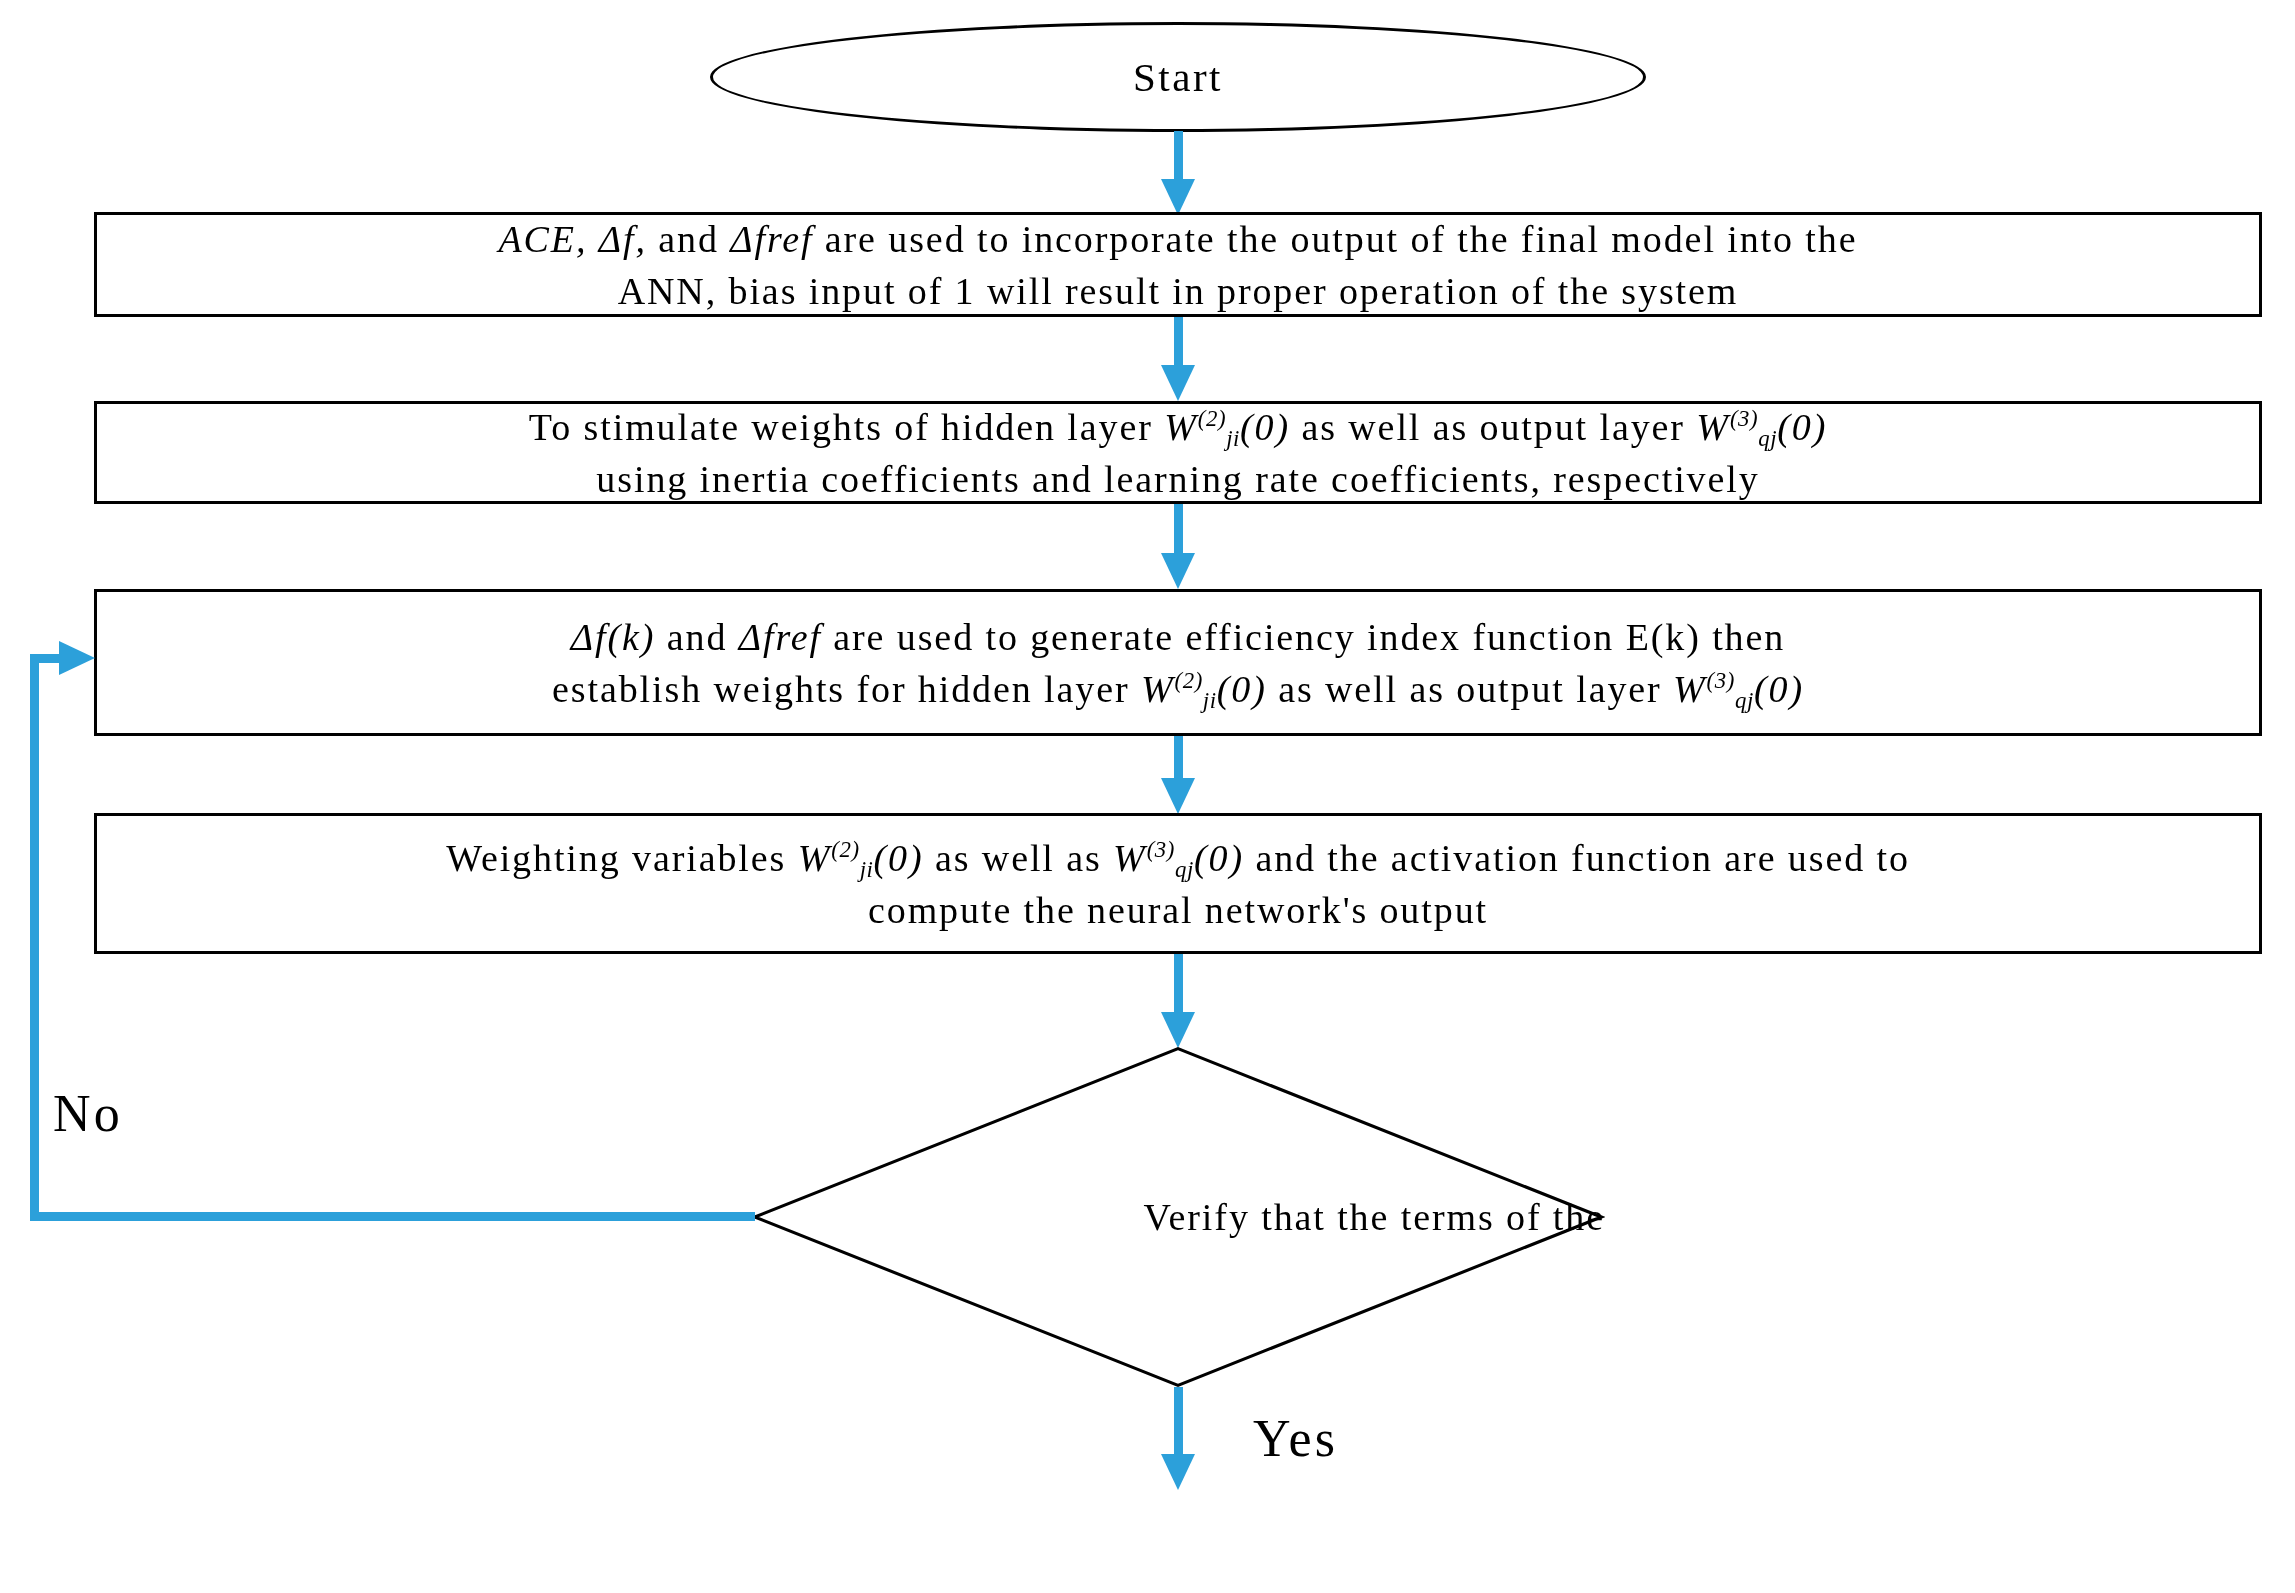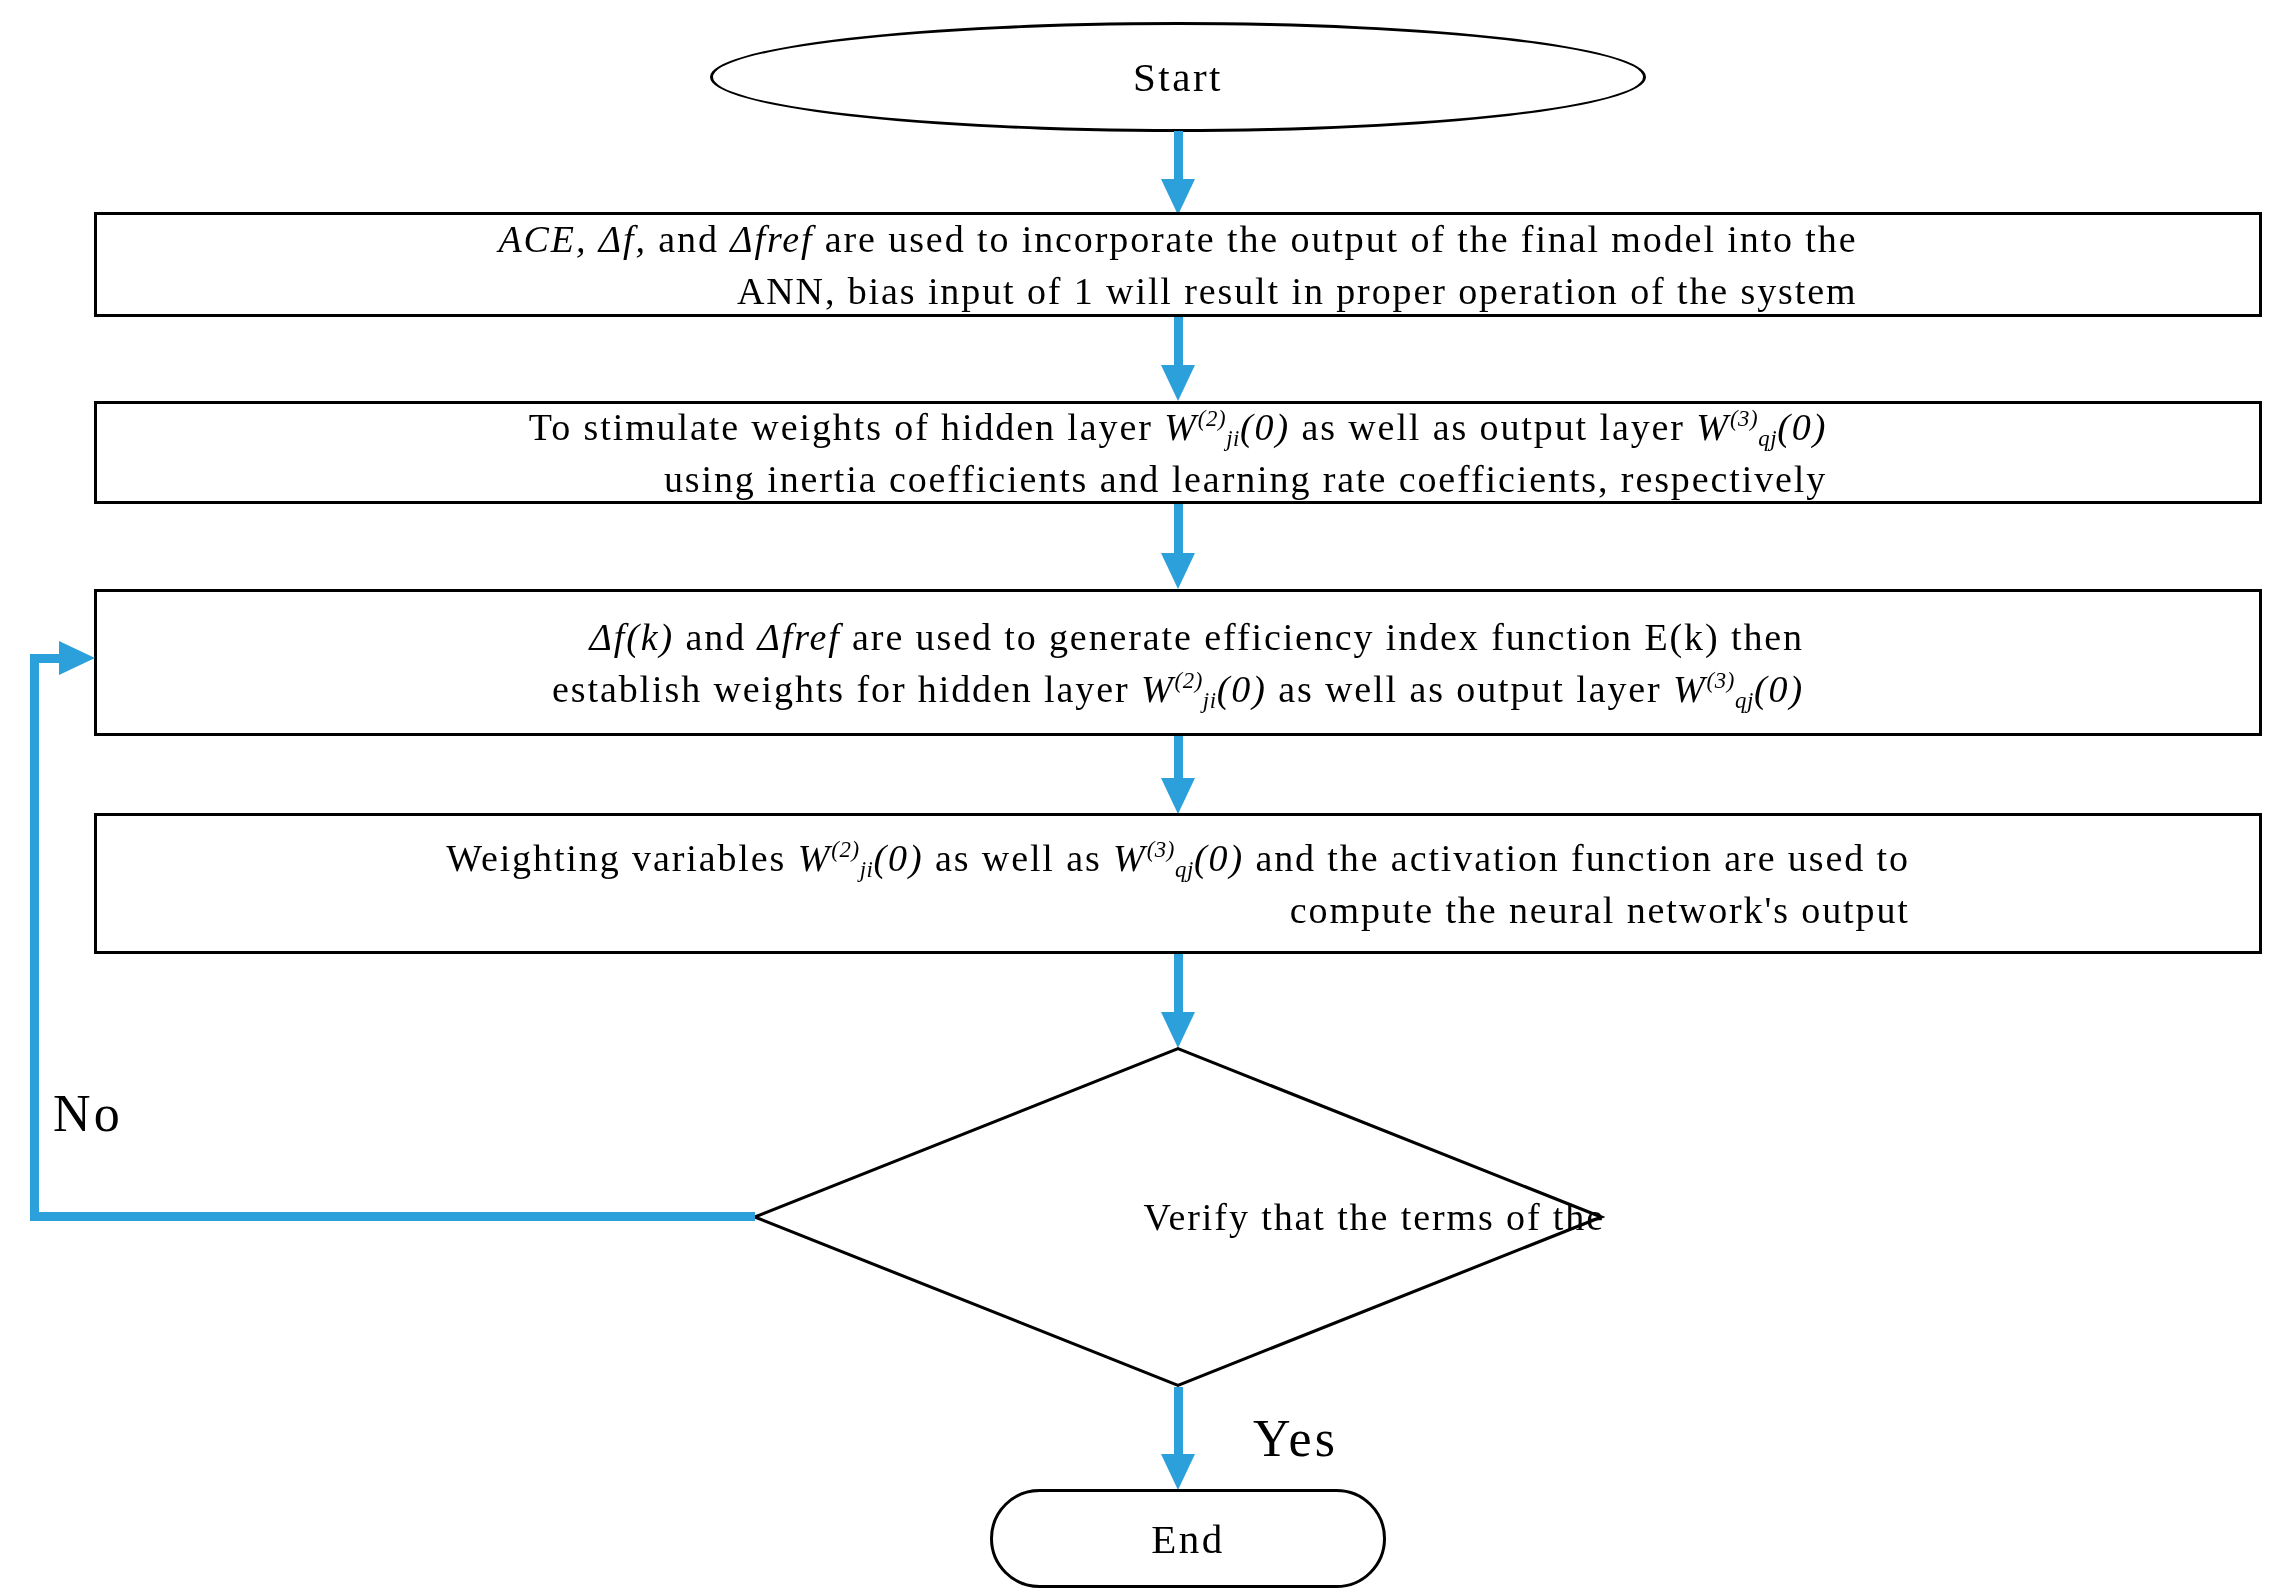--- a/index.html
+++ b/index.html
@@ -4,21 +4,21 @@
 <style>
   :root{
     --arrow:#2CA0DA; --border:#000000; --background:#FFFFFF; --text:#000000;
   }
   *{margin:0;padding:0;box-sizing:border-box;}
   html,body{background:var(--background);}
   body{font-family:"Liberation Serif","DejaVu Serif",serif;color:var(--text);}
   #canvas{position:relative;width:2295px;height:1593px;background:var(--background);overflow:hidden;}
 
   .shape{position:absolute;border:3.7px solid var(--border);background:var(--background);
-         display:flex;align-items:center;justify-content:center;text-align:right;}
+         display:flex;align-items:center;justify-content:center;text-align:center;}
   .ellipse{border-radius:50%;}
   .stadium{border-radius:51px;}
   .proc{font-size:38px;line-height:52px;letter-spacing:1.9px;padding:0 8.7px;}
   .terminal-label{font-size:41px;letter-spacing:2.5px;}
 
   .it{font-style:italic;}
   .rich sup{font-size:60%;vertical-align:0.6em;line-height:0;letter-spacing:0.6px;}
   .rich sub{font-size:60%;vertical-align:-0.25em;line-height:0;letter-spacing:0.6px;}
 
   .vshaft{position:absolute;width:8.7px;background:var(--arrow);}
@@ -103,18 +103,15 @@
     <div class="head-right" style="left:59px;top:641px;"></div>
   </div>
   <div class="edge-label" style="left:53px;top:1084px;">No</div>
 
   <div>
     <div class="vshaft" style="left:1174px;top:1387px;height:69px;"></div>
     <div class="head-down" style="left:1161px;top:1454px;"></div>
   </div>
   <div class="edge-label" style="left:1253px;top:1409px;text-align:center;">Yes</div>
 
-  <div class="shape stadium" style="left:990px;top:1489px;width:396px;height:99px;">
-    <span class="terminal-label">End</span>
-  </div>
 
 </div>
 
 
 </body></html>

